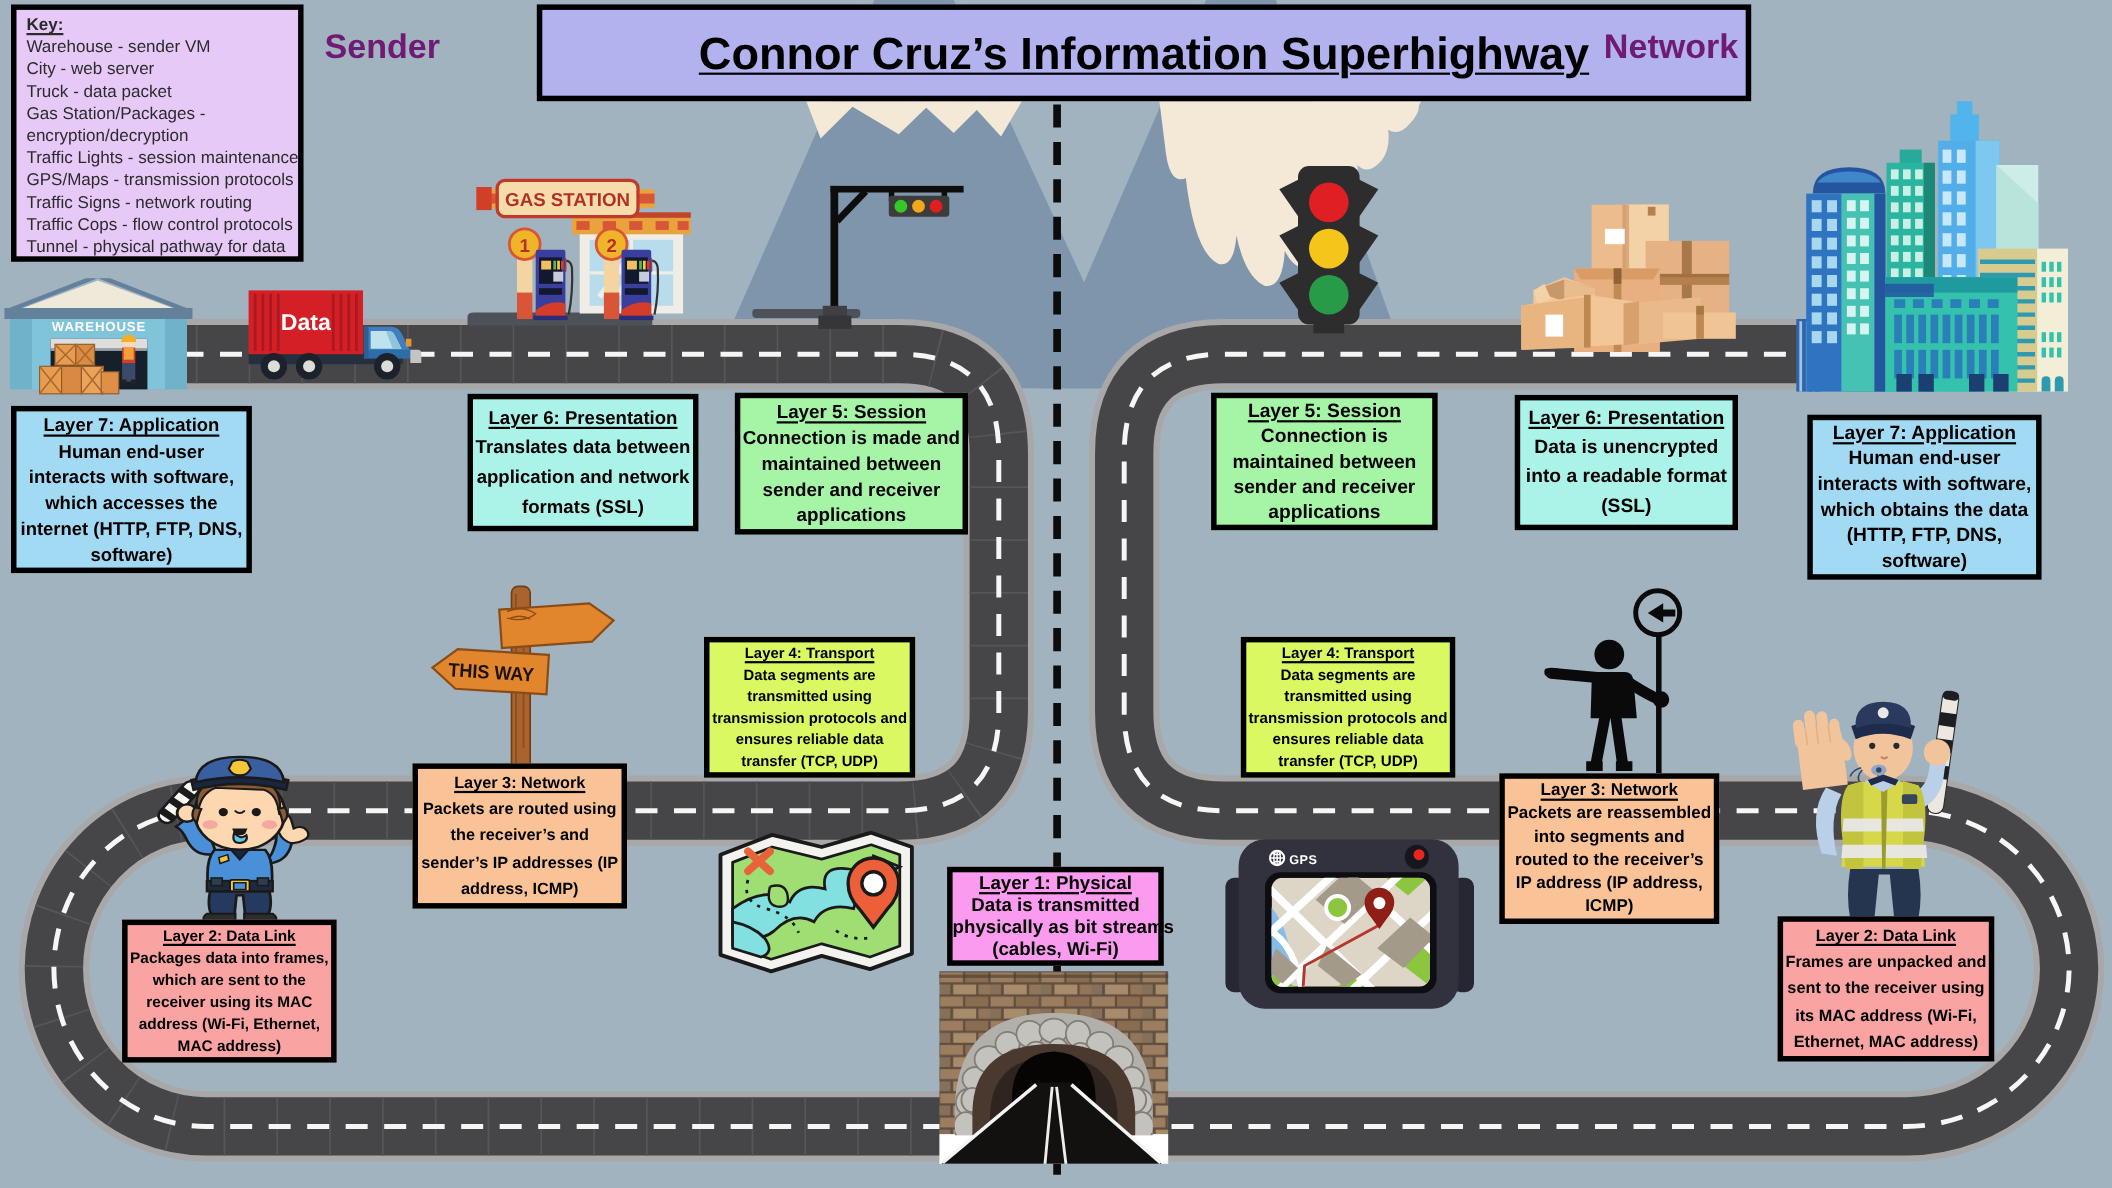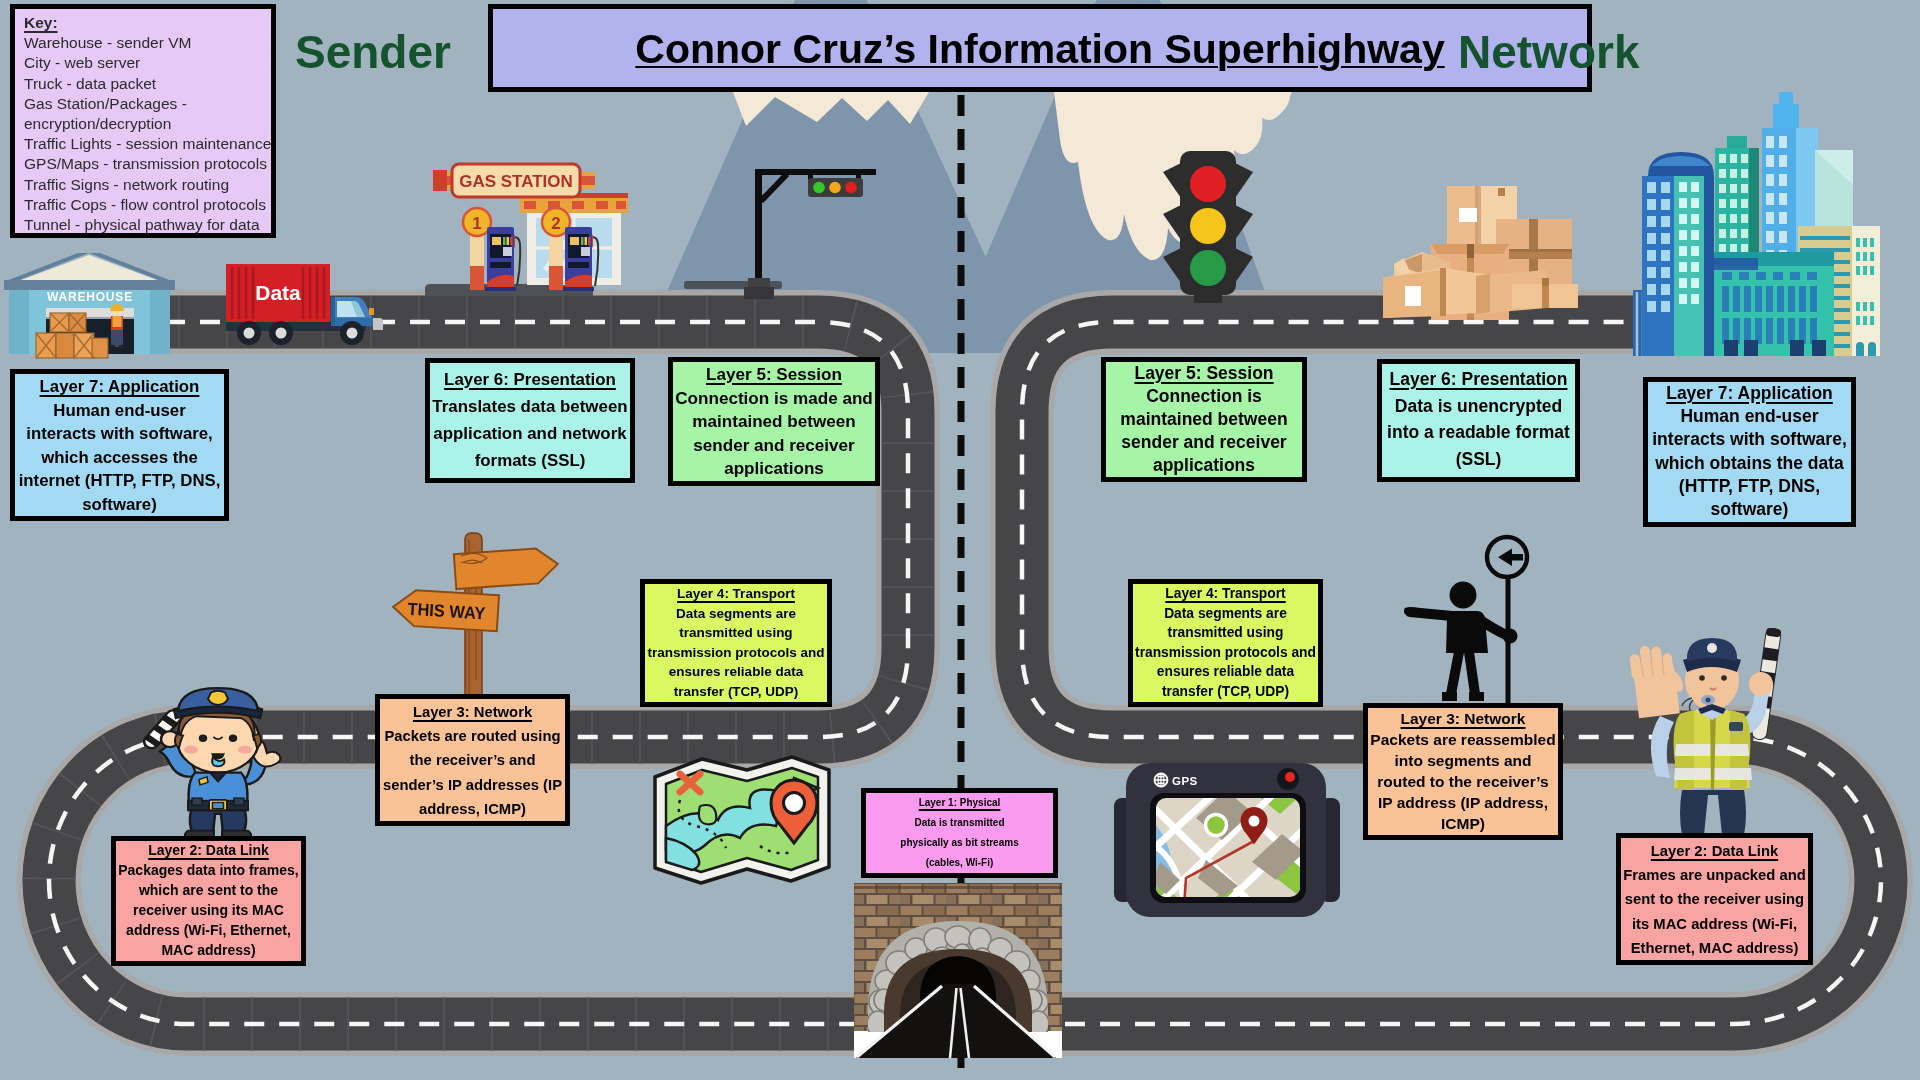--- a/index.html
+++ b/index.html
@@ -2,21 +2,21 @@
 <html><head>
 <meta charset="utf-8">
 <style>
 html,body{margin:0;padding:0;}
 #page{position:relative;width:1920px;height:1080px;background:#a1b3bf;overflow:hidden;
   font-family:"Liberation Sans", sans-serif;}
 .abs{position:absolute;}
 .box{position:absolute;border:5px solid #000;box-sizing:border-box;text-align:center;
   font-weight:bold;color:#000;white-space:nowrap;}
 .box u, .t-title u{text-underline-offset:3px;text-decoration-thickness:2px;}
-.biglabel{position:absolute;font-weight:bold;font-size:46px;color:#14532d;}
+.biglabel{position:absolute;font-weight:bold;font-size:31px;color:#701a75;}
 </style>
 </head>
 <body>
 <div id="page">
 <svg class="abs" style="left:0;top:0" width="1920" height="1080" viewBox="0 0 1920 1080">
 
   <polygon points="830,-80 640,353 1030,353" fill="#7e95ab"></polygon>
   <polygon points="1131,-80 944,353 1287,353" fill="#7e95ab"></polygon>
 
   <path d="M733,92 L746,126 L775,97 L817,122 L842,98 L867,121 L888,100 L910,124 L929,92 Z" fill="#f4e9d7"></path>
@@ -658,21 +658,21 @@
 
 <div class="box" style="left:640px;top:579px;width:192px;height:128px;background:#d9f862;font-size:13.5px;line-height:19.6px;padding-top:0px;">
 <u>Layer 4: Transport</u><br>Data segments are<br>transmitted using<br>transmission protocols and<br>ensures reliable data<br>transfer (TCP, UDP)</div>
 
 <div class="box" style="left:375px;top:694px;width:195px;height:132px;background:#fac397;font-size:14.8px;line-height:24.2px;padding-top:1px;">
 <u>Layer 3: Network</u><br>Packets are routed using<br>the receiver’s and<br>sender’s IP addresses (IP<br>address, ICMP)</div>
 
 <div class="box" style="left:111px;top:836px;width:195px;height:130px;background:#f9a3a3;font-size:14px;line-height:19.9px;padding-top:0px;">
 <u>Layer 2: Data Link</u><br>Packages data into frames,<br>which are sent to the<br>receiver using its MAC<br>address (Wi-Fi, Ethernet,<br>MAC address)</div>
 
-<div class="box" style="left:861px;top:788px;width:197px;height:90px;background:#fb9bf0;font-size:10px;line-height:20px;padding-top:0px;">
+<div class="box" style="left:861px;top:788px;width:197px;height:90px;background:#fb9bf0;font-size:17px;line-height:20px;padding-top:0px;">
 <u>Layer 1: Physical</u><br>Data is transmitted<br>physically as bit streams<br>(cables, Wi-Fi)</div>
 
 <div class="box" style="left:1101px;top:357px;width:206px;height:125px;background:#a6f4a6;font-size:17.5px;line-height:23px;padding-top:0px;">
 <u>Layer 5: Session</u><br>Connection is<br>maintained between<br>sender and receiver<br>applications</div>
 
 <div class="box" style="left:1377px;top:359px;width:203px;height:123px;background:#abf3e9;font-size:17.5px;line-height:26.5px;padding-top:2px;">
 <u>Layer 6: Presentation</u><br>Data is unencrypted<br>into a readable format<br>(SSL)</div>
 
 <div class="box" style="left:1643px;top:377px;width:213px;height:150px;background:#a3daf3;font-size:17.5px;line-height:23.2px;padding-top:0px;">
 <u>Layer 7: Application</u><br>Human end-user<br>interacts with software,<br>which obtains the data<br>(HTTP, FTP, DNS,<br>software)</div>

